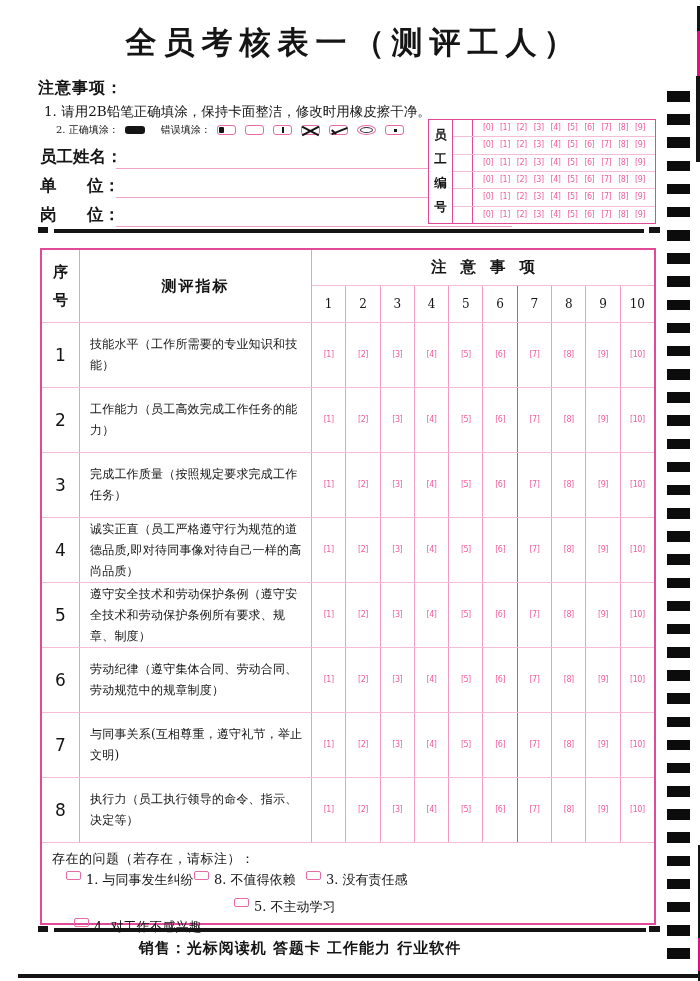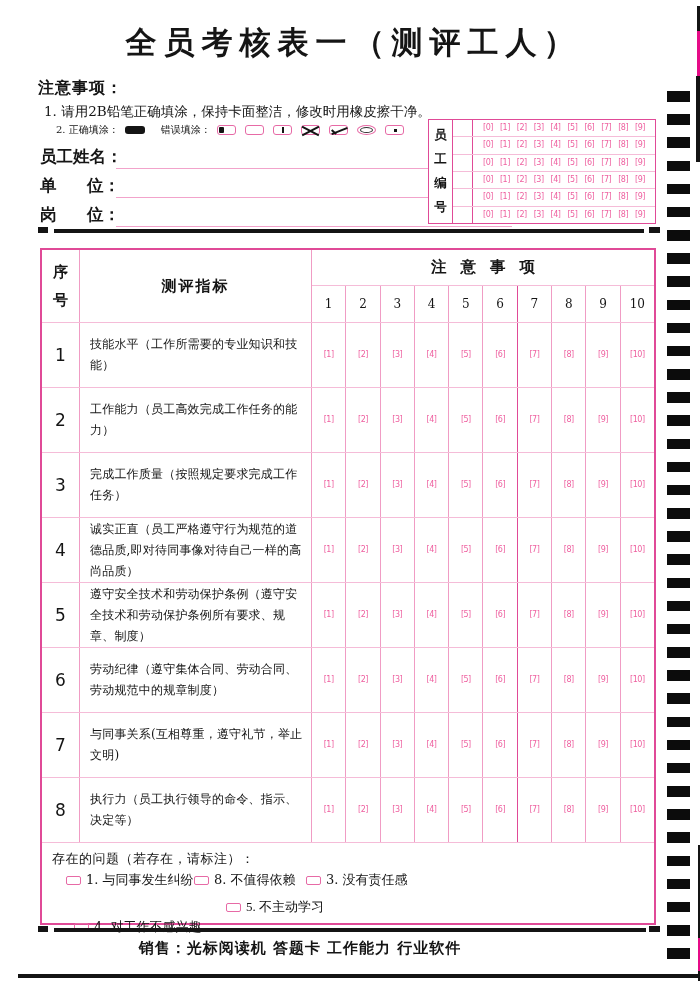--- a/index.html
+++ b/index.html
@@ -67,21 +67,21 @@
   .data-row{flex:1;display:flex;border-top:1px solid #f5bcd8;}
   .cell-no{width:38px;border-right:1px solid #f09cc4;display:flex;align-items:center;justify-content:center;
            font-family:"DejaVu Sans","Liberation Sans",sans-serif;font-size:17px;box-sizing:border-box;}
   .cell-ind{width:232px;border-right:1px solid #f09cc4;display:flex;align-items:center;font-size:12px;
             line-height:1.75;padding:0 6px 0 10px;box-sizing:border-box;letter-spacing:0.2px;}
   .cell-bub{flex:1;border-right:1px solid #f09cc4;display:flex;align-items:center;justify-content:center;
             box-sizing:border-box;}
   .cell-bub:last-child{border-right:none;}
   .problems{height:80px;flex:none;border-top:1px solid #f5bcd8;position:relative;font-size:13px;}
   .problems-heading{position:absolute;left:10px;top:7px;letter-spacing:0.5px;}
-  .problem-item{position:absolute;display:flex;align-items:center;white-space:nowrap;}
+  .problem-item{position:absolute;display:flex;white-space:nowrap;}
   .checkbox{display:inline-block;width:13px;height:7px;border:1px solid #e76aa6;border-radius:2px;
             margin-right:5px;flex:none;}
 
   .footer{position:absolute;left:0;top:939px;width:600px;text-align:center;font-size:15px;
           font-weight:700;letter-spacing:1px;}
   .bottom-line{left:18px;top:974px;width:682px;height:3.5px;}
   .timing-mark{position:absolute;left:667px;width:23px;height:10.5px;background:#0c0c0c;}
 </style>
 </head>
 <body>
@@ -538,21 +538,21 @@
           <span>8. 不值得依赖</span>
         </div>
         <div class="problem-item" style="left: 264px; top: 28px;">
           <span class="checkbox"></span>
           <span>3. 没有责任感</span>
         </div>
         <div class="problem-item" style="left: 32px; top: 55px; margin-top: 20px;">
           <span class="checkbox"></span>
           <span>4. 对工作不感兴趣</span>
         </div>
-        <div class="problem-item" style="left: 184px; top: 55px; font-family: Liberation Serif, serif;">
+        <div class="problem-item" style="left: 192px; top: 55px;">
           <span class="checkbox"></span>
           <span>5. 不主动学习</span>
         </div>
       </div>
   </div>
 
   <div class="blk" style="left:38px;top:926px;width:10px;height:6px"></div>
   <div class="blk" style="left:54px;top:928px;width:592px;height:3.5px"></div>
   <div class="blk" style="left:649px;top:926px;width:11px;height:6px"></div>
 

